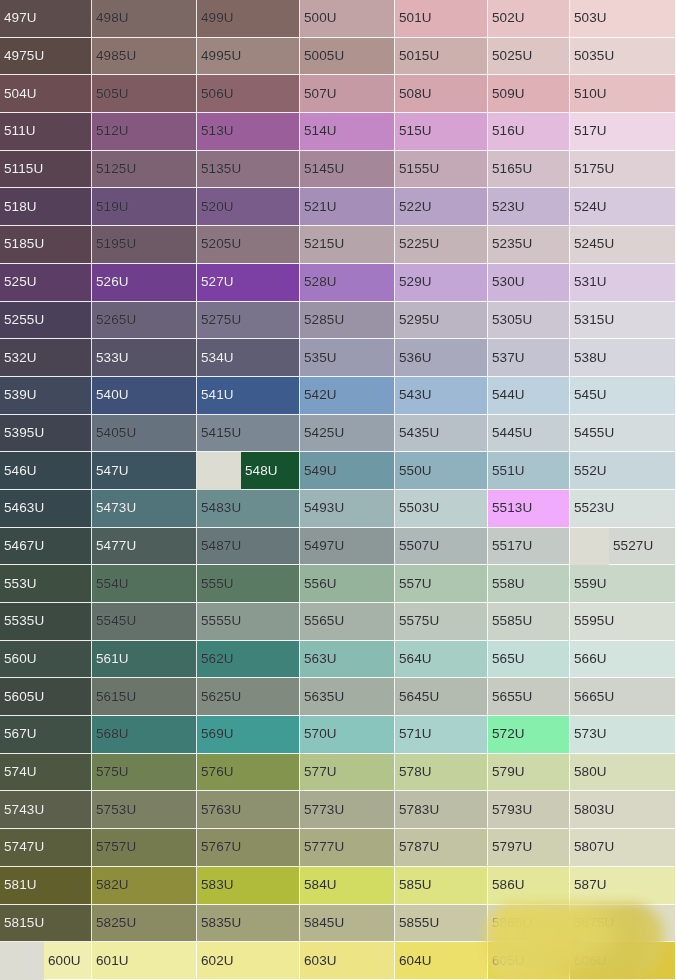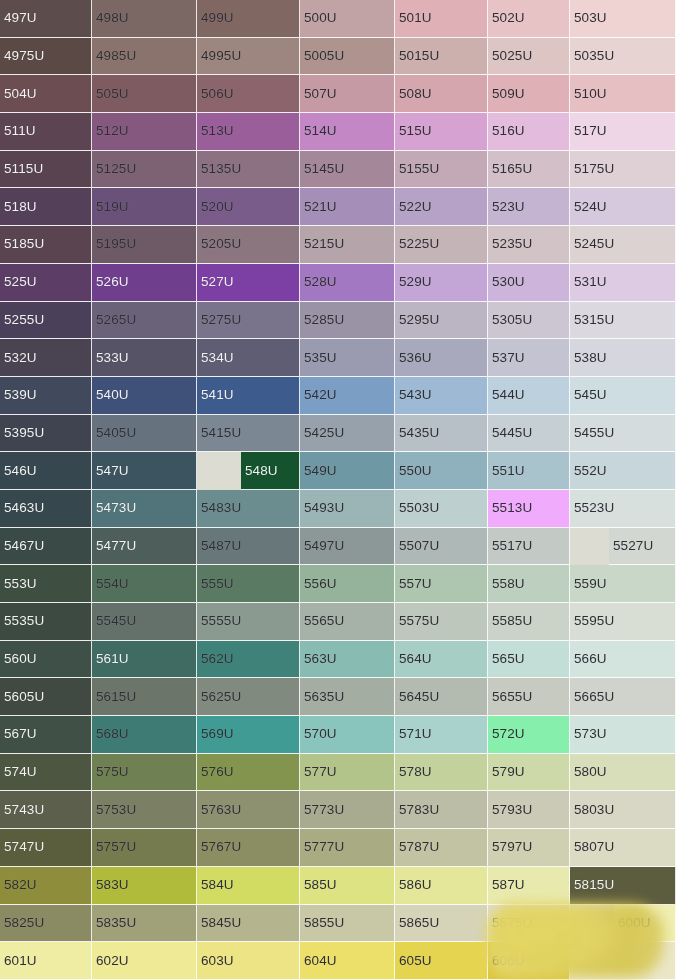--- a/index.html
+++ b/index.html
@@ -545,20 +545,23 @@
       </div>
       <div class="swatch" style="background: rgb(194, 195, 162);">
         <span class="label dark">5787U</span>
       </div>
       <div class="swatch" style="background: rgb(207, 207, 178);">
         <span class="label dark">5797U</span>
       </div>
       <div class="swatch" style="background: rgb(219, 218, 194);">
         <span class="label dark">5807U</span>
       </div>
+      <div class="swatch" style="background: rgb(97, 96, 45);">
+        <span class="label light">581U</span>
+      </div>
       <div class="swatch" style="background: rgb(142, 141, 59); padding-left: 21px;">
         <span class="label dark">582U</span>
       </div>
       <div class="swatch" style="background: rgb(176, 187, 60);">
         <span class="label dark">583U</span>
       </div>
       <div class="swatch" style="background: rgb(210, 220, 99);">
         <span class="label dark">584U</span>
       </div>
       <div class="swatch" style="background: rgb(221, 226, 131);">

